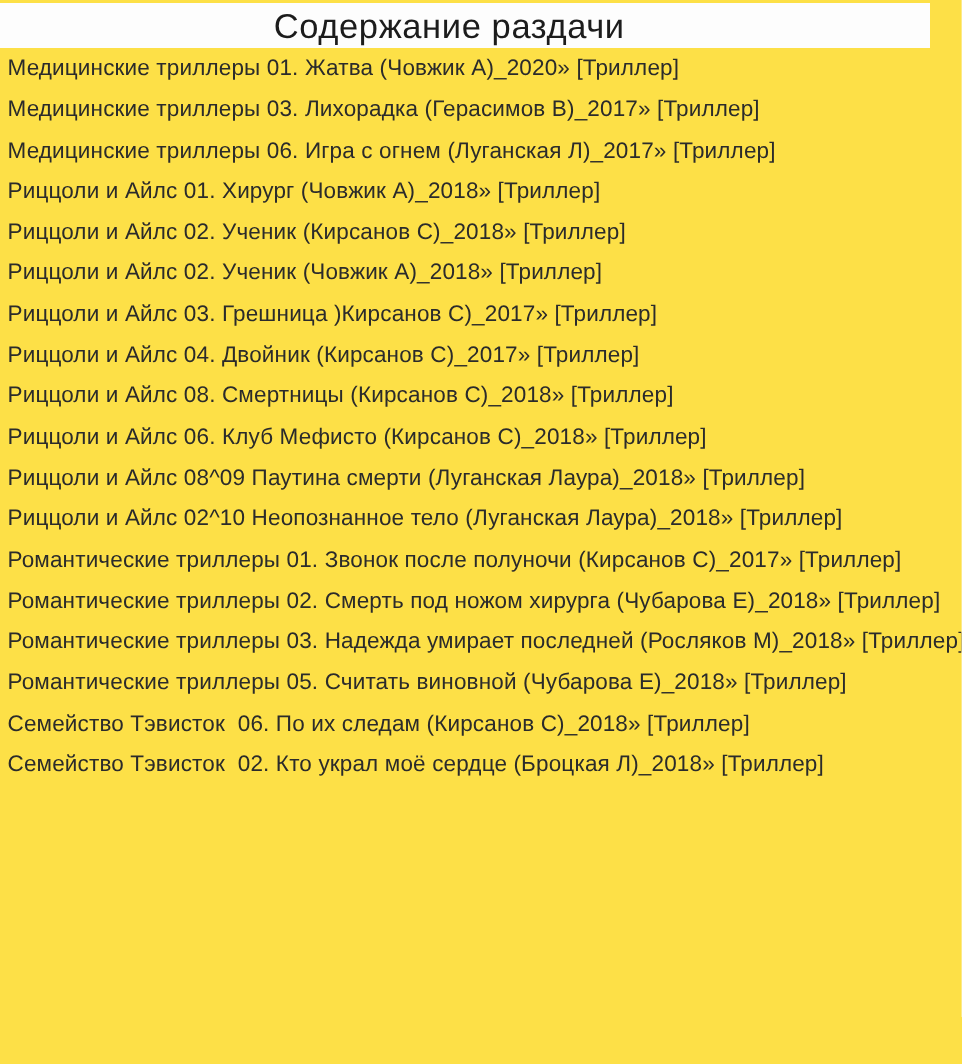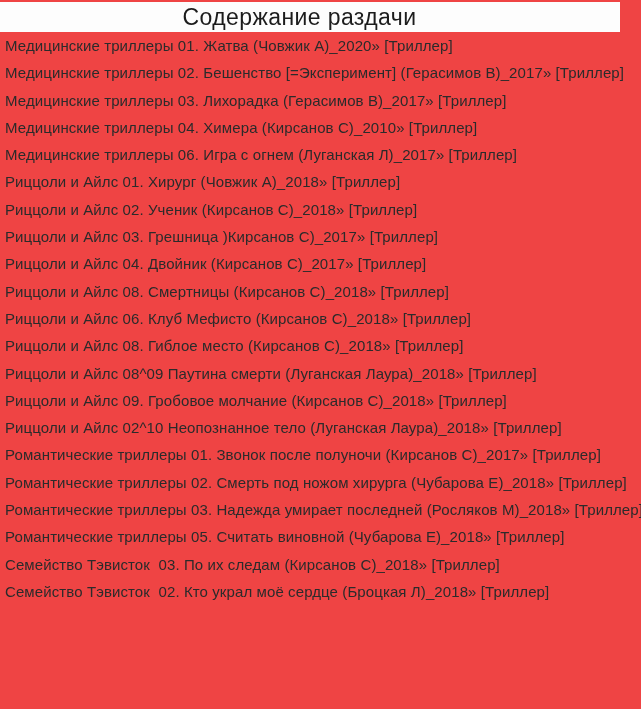--- a/index.html
+++ b/index.html
@@ -7,21 +7,21 @@
     padding: 0;
   }
   body {
     background: #fbfbfb;
     font-family: "Liberation Sans", sans-serif;
   }
   .page {
     position: relative;
     width: 641px;
     height: 709px;
-    background: #ef4444;
+    background: #fde047;
     overflow: hidden;
   }
   .title {
     margin: 2px 0 0 0;
     height: 30px;
     line-height: 30px;
     text-align: center;
     transform: translateX(-21px);
     font-size: 23px;
     font-weight: 400;
@@ -43,57 +43,54 @@
 </style>
 </head>
 <body>
 
 <div class="page">
   <h1 class="title">Содержание раздачи</h1>
   <div class="list">
 
       <div class="row"><span>Медицинские триллеры 01. Жатва (Човжик А)_2020» [Триллер]</span></div>
 
-      <div class="row"><span>Медицинские триллеры 02. Бешенство [=Эксперимент] (Герасимов В)_2017» [Триллер]</span></div>
 
 
       <div class="row"><span>Медицинские триллеры 03. Лихорадка (Герасимов В)_2017» [Триллер]</span></div>
 
-      <div class="row"><span>Медицинские триллеры 04. Химера (Кирсанов С)_2010» [Триллер]</span></div>
 
       <div class="row"><span>Медицинские триллеры 06. Игра с огнем (Луганская Л)_2017» [Триллер]</span></div>
 
       <div class="row"><span>Риццоли и Айлс 01. Хирург (Човжик А)_2018» [Триллер]</span></div>
 
       <div class="row"><span>Риццоли и Айлс 02. Ученик (Кирсанов С)_2018» [Триллер]</span></div>
 
+      <div class="row"><span>Риццоли и Айлс 02. Ученик (Човжик А)_2018» [Триллер]</span></div>
 
       <div class="row"><span>Риццоли и Айлс 03. Грешница )Кирсанов С)_2017» [Триллер]</span></div>
 
       <div class="row"><span>Риццоли и Айлс 04. Двойник (Кирсанов С)_2017» [Триллер]</span></div>
 
       <div class="row"><span>Риццоли и Айлс 08. Смертницы (Кирсанов С)_2018» [Триллер]</span></div>
 
       <div class="row"><span>Риццоли и Айлс 06. Клуб Мефисто (Кирсанов С)_2018» [Триллер]</span></div>
 
 
-      <div class="row"><span>Риццоли и Айлс 08. Гиблое место (Кирсанов С)_2018» [Триллер]</span></div>
 
       <div class="row"><span>Риццоли и Айлс 08^09 Паутина смерти (Луганская Лаура)_2018» [Триллер]</span></div>
 
-      <div class="row"><span>Риццоли и Айлс 09. Гробовое молчание (Кирсанов С)_2018» [Триллер]</span></div>
 
 
       <div class="row"><span>Риццоли и Айлс 02^10 Неопознанное тело (Луганская Лаура)_2018» [Триллер]</span></div>
 
       <div class="row"><span>Романтические триллеры 01. Звонок после полуночи (Кирсанов С)_2017» [Триллер]</span></div>
 
       <div class="row"><span>Романтические триллеры 02. Смерть под ножом хирурга (Чубарова Е)_2018» [Триллер]</span></div>
 
       <div class="row"><span>Романтические триллеры 03. Надежда умирает последней (Росляков М)_2018» [Триллер]</span></div>
 
       <div class="row"><span>Романтические триллеры 05. Считать виновной (Чубарова Е)_2018» [Триллер]</span></div>
 
-      <div class="row"><span>Семейство Тэвисток  03. По их следам (Кирсанов С)_2018» [Триллер]</span></div>
+      <div class="row"><span>Семейство Тэвисток  06. По их следам (Кирсанов С)_2018» [Триллер]</span></div>
 
       <div class="row"><span>Семейство Тэвисток  02. Кто украл моё сердце (Броцкая Л)_2018» [Триллер]</span></div>
     </div>
 </div>
 
 </body></html>

